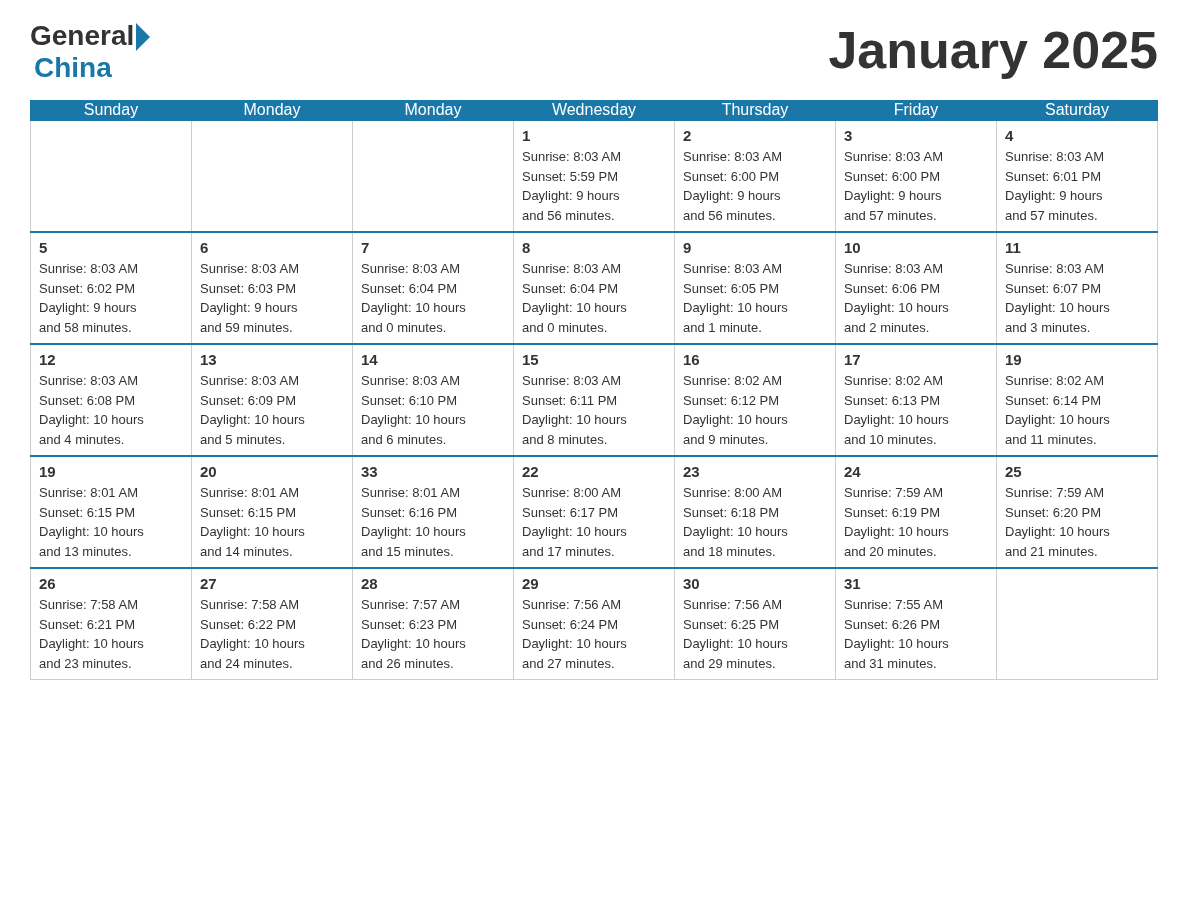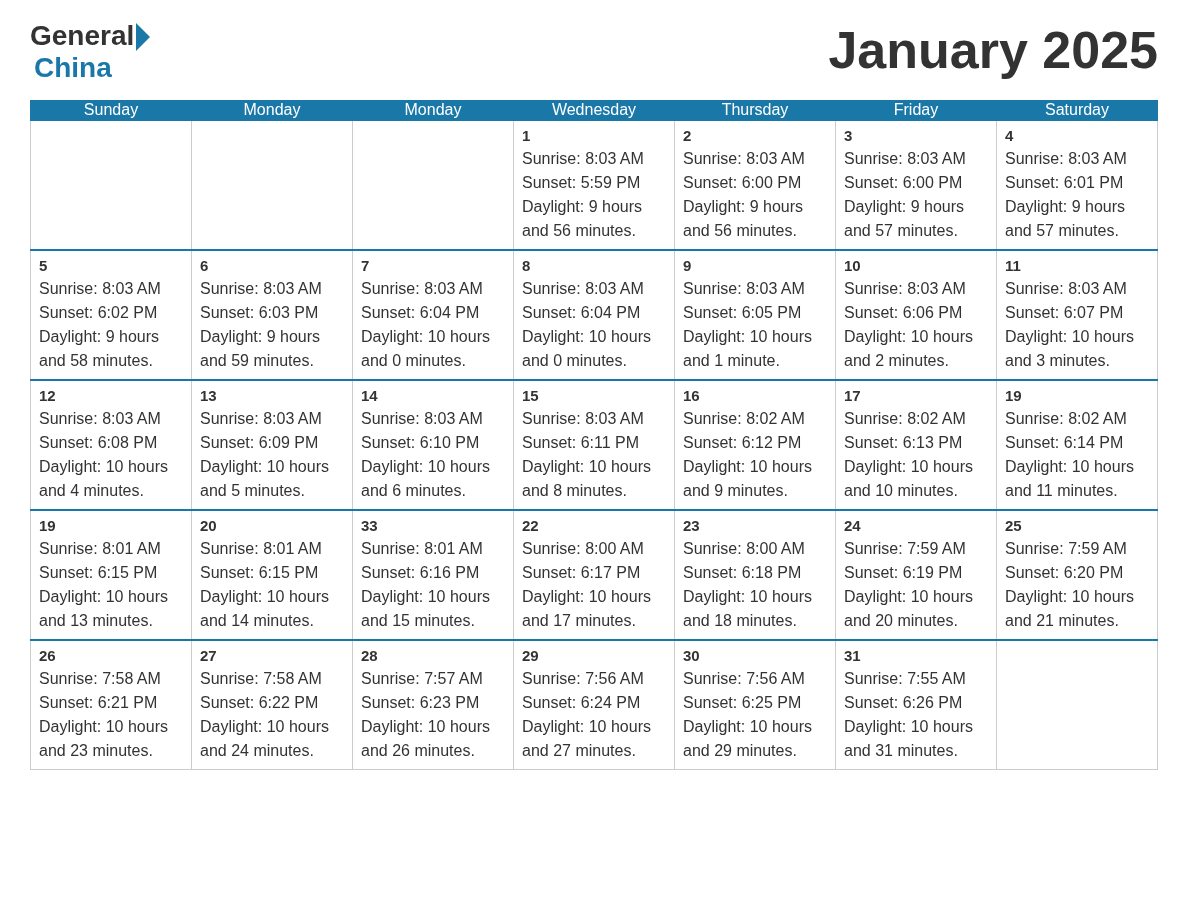--- a/index.html
+++ b/index.html
@@ -79,21 +79,21 @@
       font-size: 13px;
       color: #333;
     }
     .day-num {
       font-size: 15px;
       font-weight: bold;
       display: block;
       margin-bottom: 3px;
     }
     .day-info {
-      font-size: 16px;
+      font-size: 13px;
       line-height: 1.5;
       color: #333;
     }
     .empty-cell {
       background: #fff;
     }
     tr.week-row td {
       border-top: 2px solid #1a78a8;
     }
   </style>

